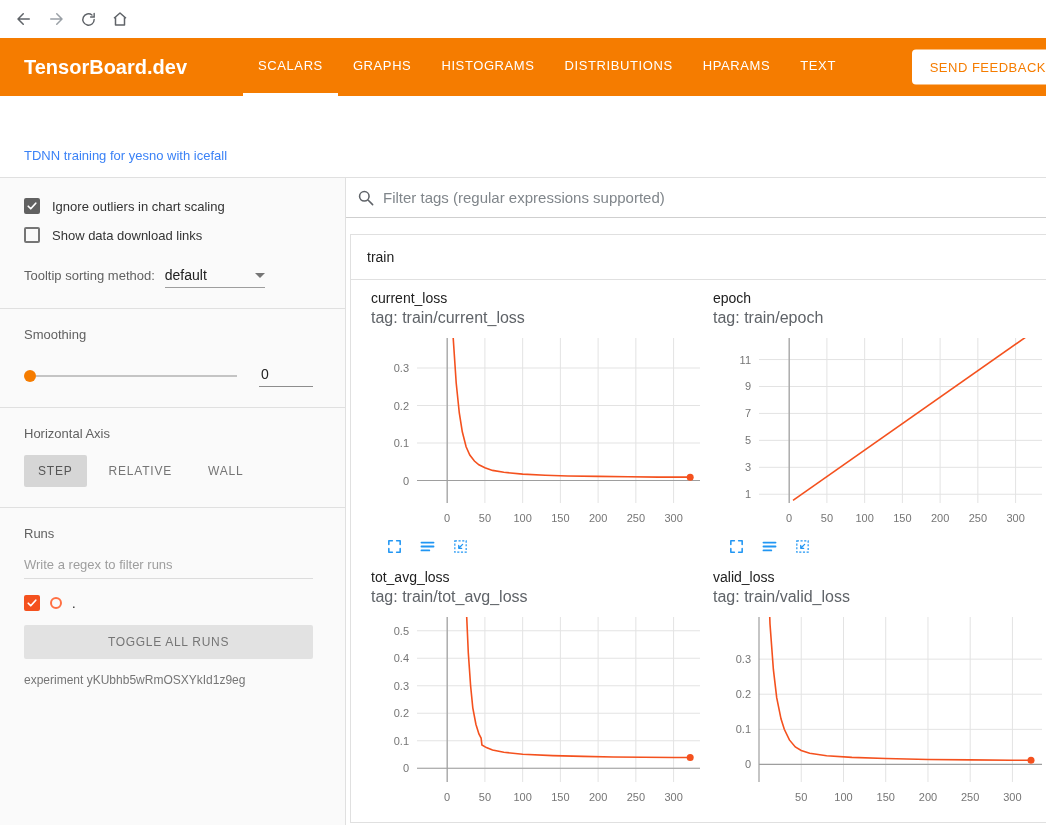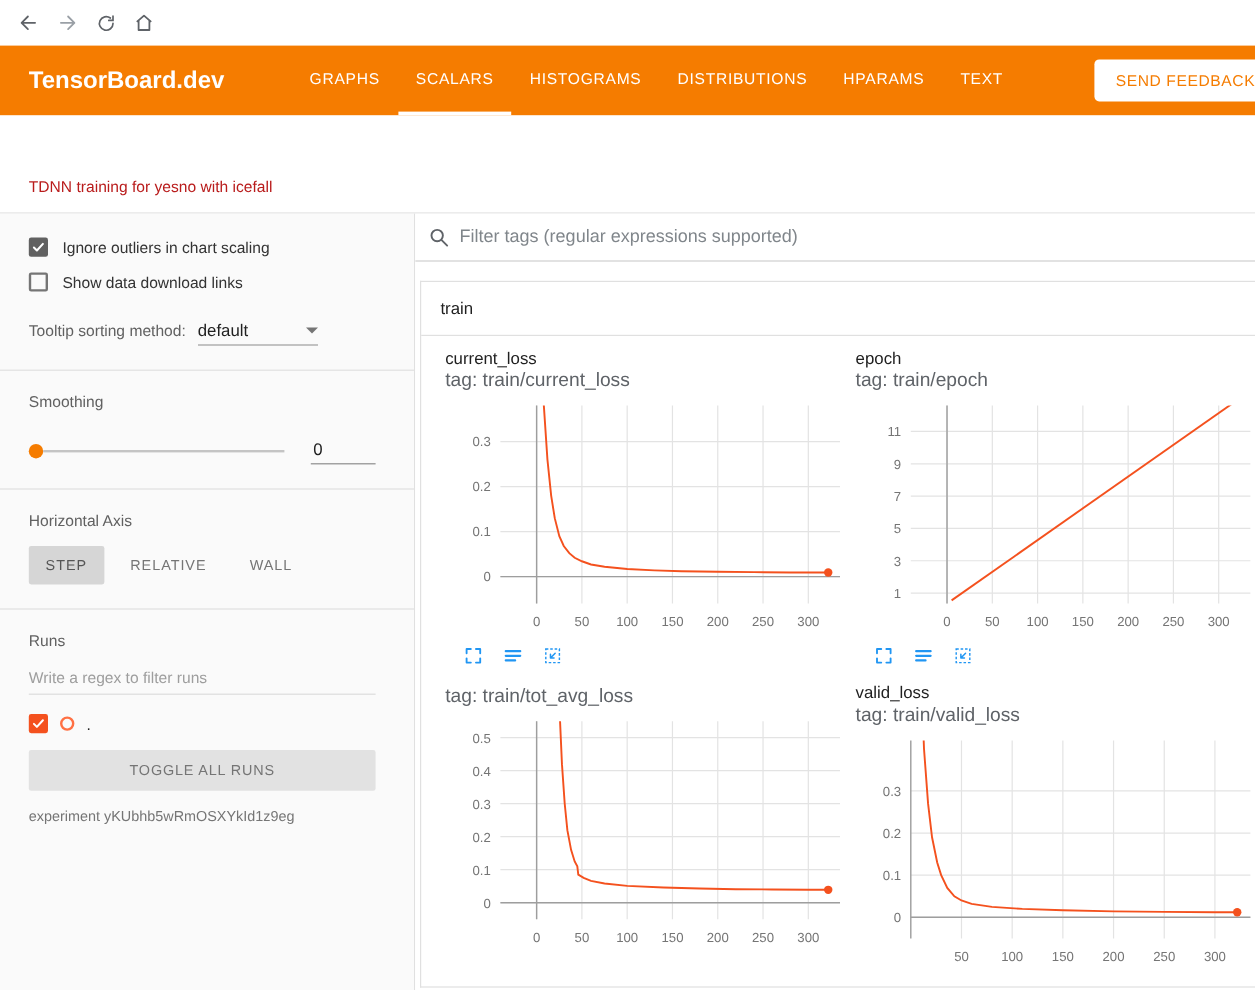--- a/index.html
+++ b/index.html
@@ -15,21 +15,21 @@
   
   .tb-header { height:58px; background:#f57c00; display:flex; align-items:stretch; padding-left:24px; position:relative; }
   .tb-logo { color:#fff; font-size:20px; font-weight:700; align-self:center; margin-right:56px; white-space:nowrap; }
   .tabs { display:flex; align-items:stretch; height:100%; }
   .tab { display:flex; align-items:center; padding:0 15px; color:#fff; font-size:13px; font-weight:500; letter-spacing:.6px; border-bottom:3px solid transparent; cursor:pointer; white-space:nowrap; }
   .tab.active { border-bottom-color:#fff; }
   .feedback-btn { position:absolute; right:-18px; top:50%; transform:translateY(-50%); background:#fff; color:#f57c00; font-size:13px; font-weight:500; letter-spacing:.5px; padding:10px 18px; border:none; border-radius:4px; white-space:nowrap; cursor:pointer; }
 
   
   .exp-strip { height:82px; display:flex; align-items:flex-end; padding:0 0 14px 24px; border-bottom:1px solid #e0e0e0; background:#fff; }
-  .exp-title { font-size:13px; color:#b91c1c; }
+  .exp-title { font-size:13px; color:#3b82f6; }
 
   
   .content { display:flex; height:647px; }
   .sidebar { width:346px; min-width:346px; background:#fafafa; border-right:1px solid #e0e0e0; padding:20px 32px 0 24px; }
   .main { flex:1; background:#fff; overflow:hidden; }
 
   
   .cb-row { display:flex; align-items:center; gap:12px; margin-bottom:13px; cursor:pointer; }
   .cb { width:16px; height:16px; min-width:16px; border:2px solid #757575; border-radius:2px; background:#fafafa; display:flex; align-items:center; justify-content:center; }
   .cb.checked { background:#616161; border-color:#616161; }
@@ -97,22 +97,22 @@
       <svg width="18" height="18" viewBox="0 0 24 24" fill="none" stroke="#5f6368" stroke-width="2" stroke-linejoin="round">
           <path d="M4 11l8-7 8 7"></path>
           <path d="M6 9.5V20h12V9.5"></path>
         </svg>
     </span>
   </div>
 
   <div class="tb-header">
     <div class="tb-logo">TensorBoard.dev</div>
     <div class="tabs">
+        <div class="tab active">SCALARS</div>
         <div class="tab">GRAPHS</div>
-        <div class="tab active">SCALARS</div>
         <div class="tab">HISTOGRAMS</div>
         <div class="tab">DISTRIBUTIONS</div>
         <div class="tab">HPARAMS</div>
         <div class="tab">TEXT</div>
       </div>
     <button class="feedback-btn">SEND FEEDBACK</button>
   </div>
 
   <div class="exp-strip">
     <span class="exp-title">TDNN training for yesno with icefall</span>
@@ -293,20 +293,21 @@
                 </span>
                 <span class="tool-icon">
                   <svg width="17" height="17" viewBox="0 0 24 24" fill="none" stroke="#2196f3">
                     <rect x="4" y="4" width="16" height="16" stroke-dasharray="3 2.2" stroke-width="1.7"></rect>
                     <path d="M15 9l-5.2 5.2M9.5 14.5v-4.2m0 4.2h4.2" stroke-width="1.8" stroke-linecap="round"></path>
                   </svg>
                 </span>
               </div>
             </div>
             <div class="chart-card">
+              <div class="chart-title">tot_avg_loss</div>
               <div class="chart-tag">tag: train/tot_avg_loss</div>
               <svg width="334" height="200" viewBox="0 0 334 200" class="plot">
                 <clipPath id="clip2">
                   <rect x="46" y="5" width="283" height="165"></rect>
                 </clipPath>
                 <line x1="76.18666666666667" x2="76.18666666666667" y1="5" y2="170" stroke="#e3e3e3" stroke-width="1"></line>
                 <text x="76.18666666666667" y="189" text-anchor="middle" fill="#757575" font-size="11">0</text>
                 <line x1="113.92" x2="113.92" y1="5" y2="170" stroke="#e3e3e3" stroke-width="1"></line>
                 <text x="113.92" y="189" text-anchor="middle" fill="#757575" font-size="11">50</text>
                 <line x1="151.65333333333334" x2="151.65333333333334" y1="5" y2="170" stroke="#e3e3e3" stroke-width="1"></line>

